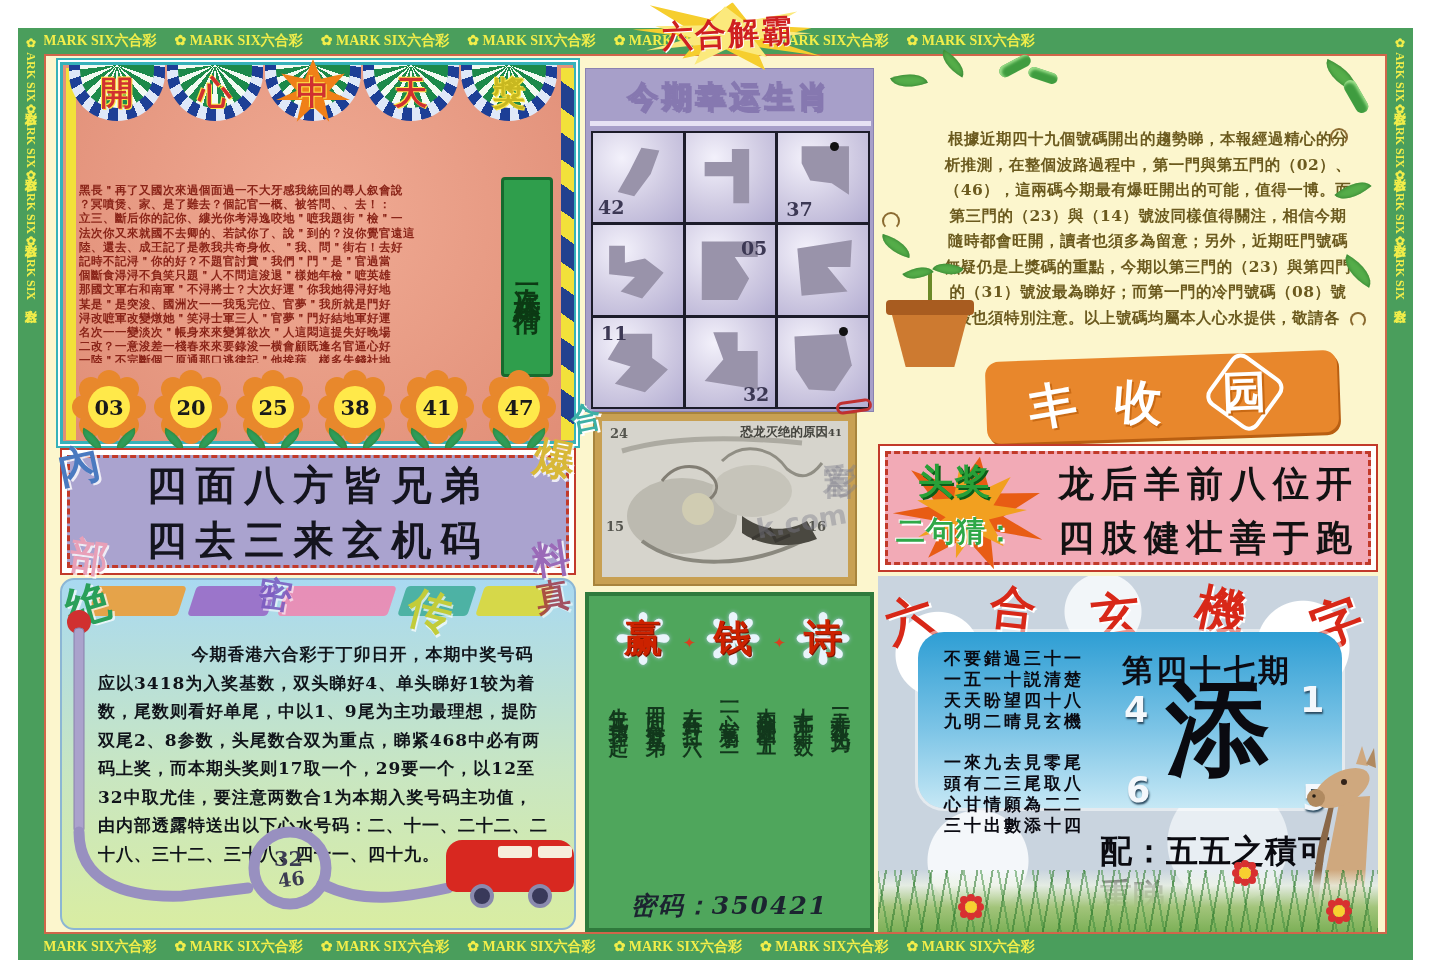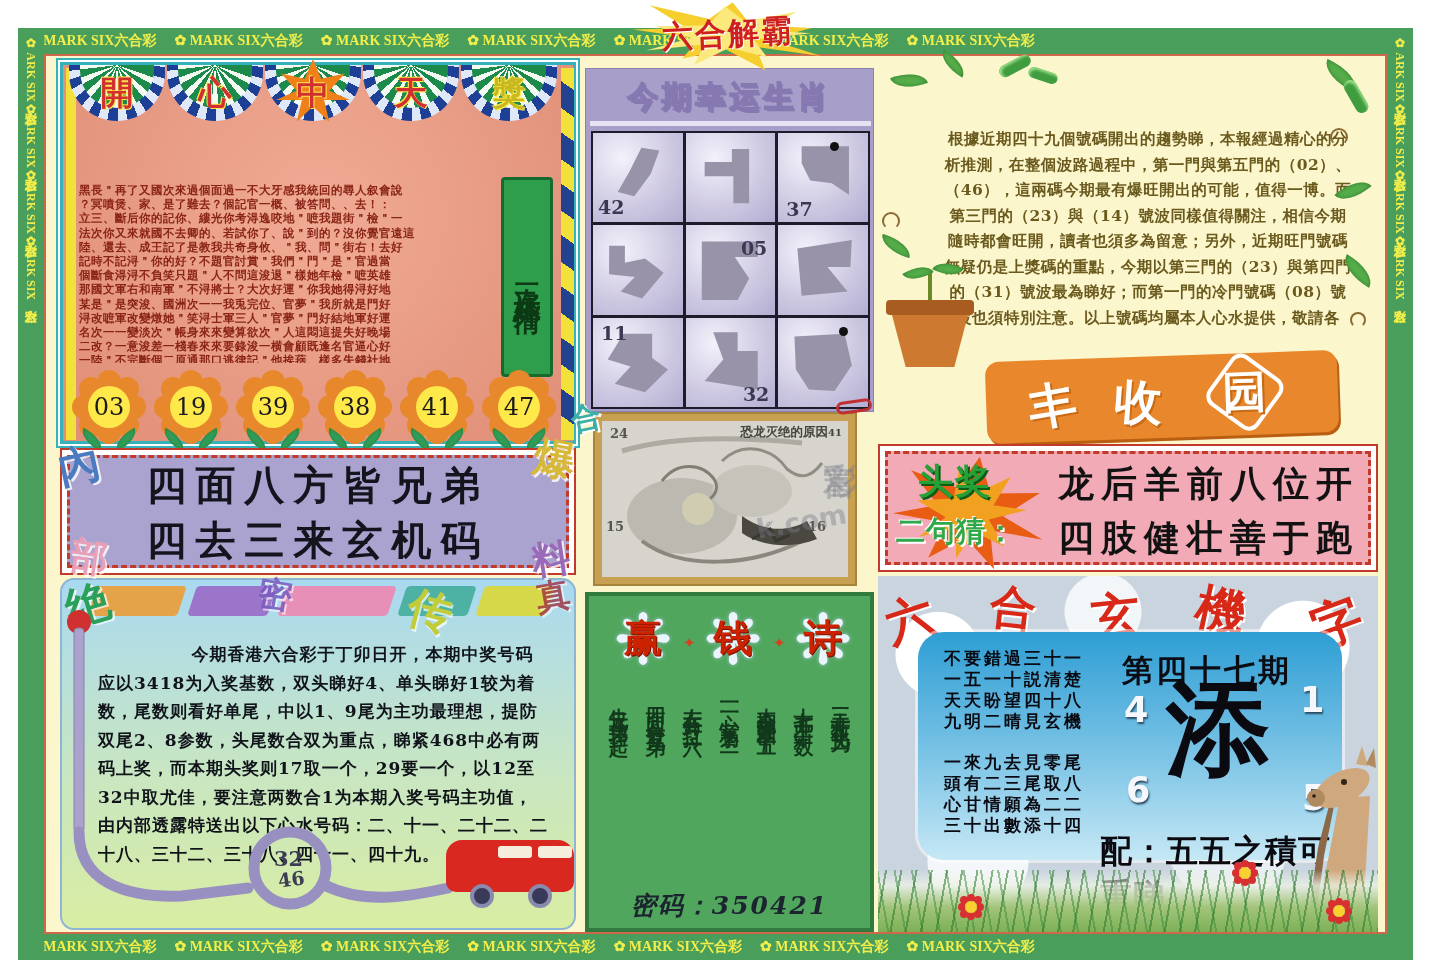--- a/index.html
+++ b/index.html
@@ -43,21 +43,21 @@
   #happy .story{left:16px;top:118px;width:416px;height:180px;font-size:11.5px;line-height:14.2px;
        color:#8a2418;font-weight:600;white-space:pre-line;overflow:hidden;letter-spacing:.5px;}
   #happy .sidebox{left:438px;top:112px;width:52px;height:200px;background:#2f9e4c;border:3px solid #176a2e;
        border-radius:4px;display:flex;align-items:center;justify-content:center;}
   #happy .sidebox span{writing-mode:vertical-rl;font-size:27px;font-weight:900;color:#0c3a14;letter-spacing:6px;}
   .flower{position:absolute;top:306px;width:72px;height:72px;}
   .flower .pet{position:absolute;left:24px;top:24px;width:24px;height:24px;border-radius:50%;background:#e8882c;
       box-shadow:0 -25px 0 #e8882c,18px -18px 0 #e8882c,25px 0 0 #e8882c,18px 18px 0 #e8882c,
                  0 25px 0 #e8882c,-18px 18px 0 #e8882c,-25px 0 0 #e8882c,-18px -18px 0 #e8882c;}
   .flower .core{position:absolute;left:15px;top:15px;width:42px;height:42px;border-radius:50%;background:#ffe94a;
-      display:flex;align-items:center;justify-content:center;font-size:24px;font-weight:400;color:#1a1a1a;}
+      display:flex;align-items:center;justify-content:center;font-size:21px;font-weight:700;color:#1a1a1a;}
   .flower .leaf{position:absolute;width:26px;height:13px;background:#2f9e5c;border-radius:0 100% 0 100%;}
   .flower .l1{left:6px;top:62px;transform:rotate(28deg);}
   .flower .l2{left:40px;top:62px;transform:rotate(-28deg) scaleX(-1);}
 
   
   #innerpanel{left:60px;top:448px;width:516px;height:127px;background:#fff;border:2px solid #c23a2a;}
   #innerpanel .core{position:absolute;left:5px;top:5px;right:5px;bottom:5px;background:#aaa3cf;
       border:3px dashed #c23a2a;display:flex;flex-direction:column;align-items:center;justify-content:center;}
   #innerpanel .ln{font-size:40px;font-weight:900;color:#14141e;letter-spacing:9px;line-height:55px;white-space:nowrap;}
   .cornerch{position:absolute;font-weight:900;text-shadow:2px 2px 0 rgba(255,255,255,.8);z-index:5;}
@@ -160,21 +160,21 @@
   #guess .gl{position:absolute;left:170px;font-size:36px;font-weight:900;color:#121212;letter-spacing:7px;white-space:nowrap;}
 
   
   #mystic{left:878px;top:576px;width:500px;height:356px;background:#c9d4df;overflow:hidden;
      background-image:radial-gradient(circle at 12% 22%,#ffffff 0 42px,rgba(255,255,255,0) 43px),
        radial-gradient(circle at 45% 10%,#f2f6f9 0 38px,rgba(255,255,255,0) 39px),
        radial-gradient(circle at 85% 20%,#ffffff 0 46px,rgba(255,255,255,0) 47px),
        radial-gradient(circle at 70% 75%,#e8eef3 0 60px,rgba(255,255,255,0) 61px),
        radial-gradient(circle at 20% 80%,#f4f7fa 0 50px,rgba(255,255,255,0) 51px);}
   #mystic .tch{position:absolute;font-weight:900;color:#d82818;text-shadow:2px 2px 0 #fff;}
-  #bluebox{position:absolute;left:40px;top:56px;width:424px;height:228px;border-radius:26px;
+  #bluebox{position:absolute;left:40px;top:56px;width:424px;height:176px;border-radius:26px;
      background:linear-gradient(180deg,#2e9ed4 0%,#7cc4e6 55%,#c6e8f5 100%);box-shadow:0 0 0 3px rgba(255,255,255,.5);}
   #bluebox .p1,#bluebox .p2{position:absolute;left:26px;font-size:17px;font-weight:800;color:#0a0a12;
      line-height:21px;white-space:pre-line;letter-spacing:3px;}
   #bluebox .p1{top:16px;} #bluebox .p2{top:120px;}
   #bluebox .issue{position:absolute;left:204px;top:18px;font-size:31px;font-weight:900;color:#0c0c14;letter-spacing:3px;}
   #bluebox .big{position:absolute;left:248px;top:44px;font-size:104px;font-weight:900;color:#0a0a10;line-height:1;}
   #bluebox .cn{position:absolute;font-size:35px;font-weight:700;color:#f4f8fc;text-shadow:1px 2px 2px #2a4a60;
      font-family:"DejaVu Sans",sans-serif;}
   #bluebox .pair{position:absolute;left:182px;top:198px;font-size:32px;font-weight:900;color:#0a0a10;letter-spacing:1px;}
   #mystic .grass{position:absolute;left:0;right:0;bottom:0;height:62px;
@@ -283,27 +283,27 @@
     <div class="flower" style="left:10px;" data-interactable="false">
       <div class="pet" data-interactable="false"></div>
         <div class="leaf l1" data-interactable="false"></div>
       <div class="leaf l2" data-interactable="false"></div>
       <div class="core" data-interactable="false">03</div>
       </div>
     <div class="flower" style="left:92px;" data-interactable="false">
       <div class="pet" data-interactable="false"></div>
         <div class="leaf l1" data-interactable="false"></div>
         <div class="leaf l2" data-interactable="false"></div>
-      <div class="core" data-interactable="false">19</div>
+      <div class="core" data-interactable="false">20</div>
       </div>
     <div class="flower" style="left:174px;" data-interactable="false">
       <div class="pet" data-interactable="false"></div>
         <div class="leaf l1" data-interactable="false"></div>
         <div class="leaf l2" data-interactable="false"></div>
-      <div class="core" data-interactable="false">39</div>
+      <div class="core" data-interactable="false">25</div>
       </div>
     <div class="flower" style="left:256px;" data-interactable="false">
       <div class="pet" data-interactable="false"></div>
         <div class="leaf l1" data-interactable="false"></div>
         <div class="leaf l2" data-interactable="false"></div>
       <div class="core" data-interactable="false">38</div>
       </div>
     <div class="flower" style="left:338px;" data-interactable="false">
       <div class="pet" data-interactable="false"></div>
         <div class="leaf l1" data-interactable="false"></div>

